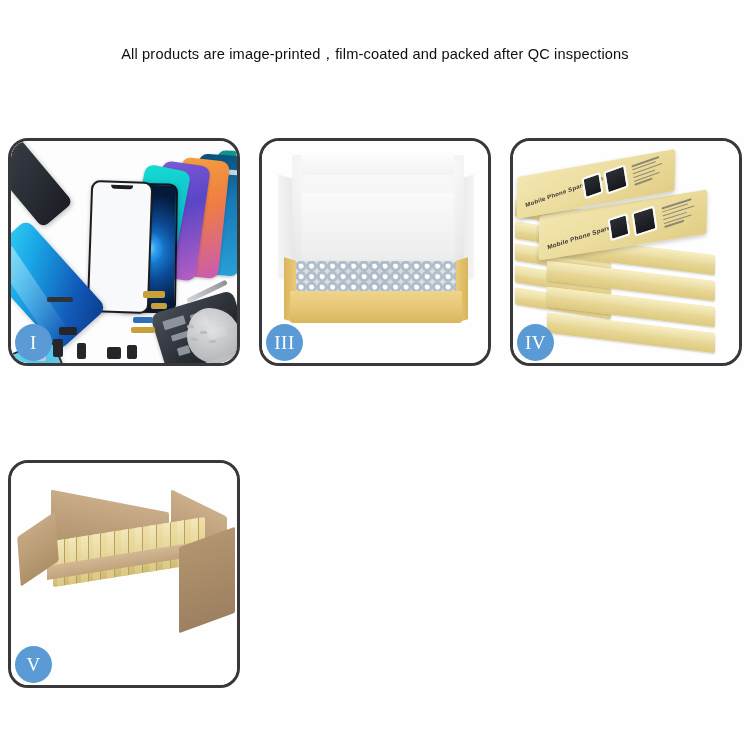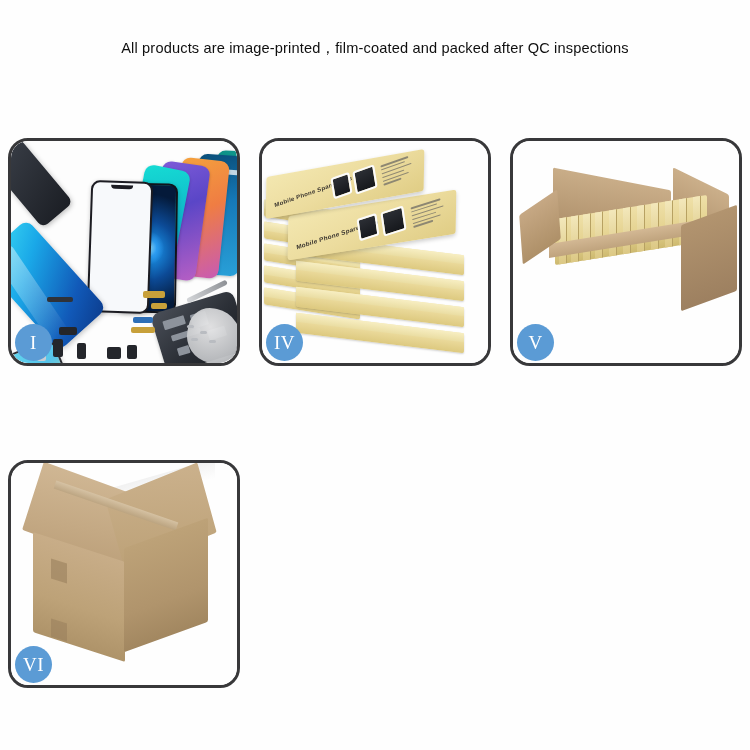--- a/index.html
+++ b/index.html
@@ -31,21 +31,21 @@
   .title {
     font-family: "Liberation Sans", sans-serif;
     font-size: 35px;
     font-weight: 400;
     letter-spacing: 2.2px;
     color: #0a0a0a;
     line-height: 1.05;
     white-space: nowrap;
   }
   .subtitle {
-    margin-top: 5px;
+    margin-top: 11px;
     font-family: "Liberation Sans", sans-serif;
     font-size: 14.6px;
     font-weight: 400;
     letter-spacing: 0.15px;
     color: #0f0f0f;
     white-space: nowrap;
   }
 
   
   .grid {
@@ -481,20 +481,37 @@
             <span style="left:13px;top:6px;"></span>
             <span style="left:4px;top:13px;"></span>
             <span style="left:22px;top:15px;"></span>
           </div>
         </div>
       </div>
       <div class="badge">I</div>
     </div>
 
 
+    <div class="panel p3">
+      <div class="panel-inner">
+        <div class="bg">
+          <div class="b3-flapL"></div>
+          <div class="b3-flapR"></div>
+          <div class="b3-lid">
+            <div class="b3-lid-top"></div>
+          </div>
+          <div class="b3-foam"></div>
+          <div class="b3-bubble"></div>
+          <div class="b3-sideL"></div>
+          <div class="b3-sideR"></div>
+          <div class="b3-front"></div>
+        </div>
+      </div>
+      <div class="badge">III</div>
+    </div>
 
     <div class="panel p4">
       <div class="panel-inner">
         <div class="bg stack">
 
           <div class="ybox" style="left:2px;top:66px;width:96px;height:17px;transform:skewY(9deg);">
               <div class="face"></div>
             </div>
           <div class="ybox" style="left:2px;top:88px;width:96px;height:17px;transform:skewY(9deg);">
               <div class="face"></div>
@@ -575,30 +592,15 @@
           </div>
           <div class="c5-rim"></div>
           <div class="c5-bodyR"></div>
           <div class="c5-body"></div>
           <div class="c5-flapL"></div>
         </div>
       </div>
       <div class="badge">V</div>
     </div>
 
-    <div class="panel p6">
-      <div class="panel-inner">
-        <div class="bg">
-          <div class="c6-shadow"></div>
-          <div class="c6-top"></div>
-          <div class="c6-topR"></div>
-          <div class="c6-tape"></div>
-          <div class="c6-frontL"></div>
-          <div class="c6-frontR"></div>
-          <div class="c6-tab1"></div>
-          <div class="c6-tab2"></div>
-        </div>
-      </div>
-      <div class="badge">VI</div>
-    </div>
 
   </div>
 </div>
 
 </body></html>

